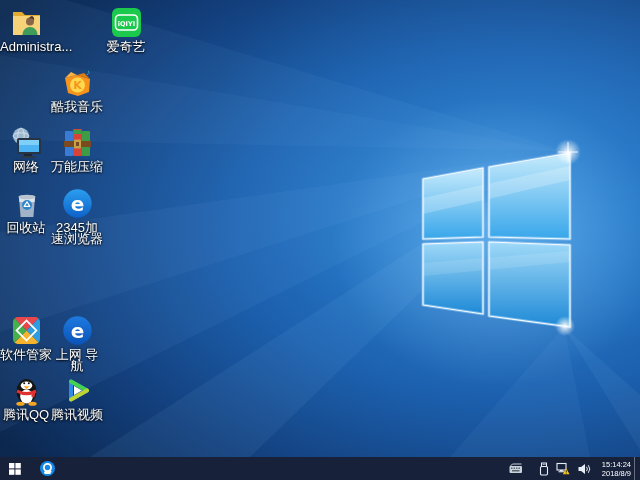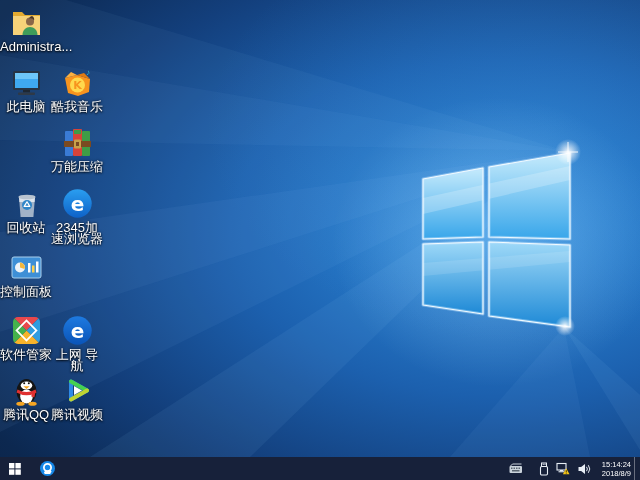--- a/index.html
+++ b/index.html
@@ -104,54 +104,46 @@
     <svg class="icon" viewBox="0 0 33 33">
       <path d="M3 6h9l3 3h15v20H3z" fill="#e3aa30"></path>
       <path d="M3 10h27v19H3z" fill="#f6d279"></path>
       <circle cx="20" cy="15.5" r="4" fill="#8a6648"></circle>
       <path d="M19 12.5a4 4 0 0 1 5 2 4 4 0 0 0-2-4.6 4 4 0 0 0-3 2.6z" fill="#4a3626"></path>
       <path d="M12.5 29c0-5 3.4-8 7.5-8s7.5 3 7.5 8z" fill="#3f9c5a"></path>
     </svg>
     <div class="lbl">Administra...</div>
   </div>
 
-  <div class="cell" style="left:0;top:66px">
-    <svg class="icon" viewBox="0 0 33 33">
-      <rect x="3" y="5" width="27" height="19" rx="1.5" fill="#273444"></rect>
-      <rect x="5" y="7" width="23" height="15" fill="#3fa9f0"></rect>
-      <rect x="5" y="7" width="23" height="6" fill="#6ec6f7"></rect>
-      <rect x="13" y="24" width="7" height="2.5" fill="#1d2733"></rect>
-      <rect x="8" y="26.5" width="17" height="2.5" rx="1" fill="#2e3947"></rect>
-    </svg>
-    <div class="lbl">此电脑</div>
-  </div>
-
+
+  <div class="cell" style="left:0;top:126px">
+    <svg class="icon" viewBox="0 0 33 33">
+      <circle cx="11" cy="10" r="8" fill="#9db9cf"></circle>
+      <ellipse cx="11" cy="10" rx="8" ry="3.2" fill="none" stroke="#d9e7f2" stroke-width=".8"></ellipse>
+      <ellipse cx="11" cy="10" rx="3.2" ry="8" fill="none" stroke="#d9e7f2" stroke-width=".8"></ellipse>
+      <rect x="7" y="12" width="24" height="16" rx="1.5" fill="#273444"></rect>
+      <rect x="9" y="14" width="20" height="12" fill="#4db3f2"></rect>
+      <rect x="9" y="14" width="20" height="5" fill="#7fd0f8"></rect>
+      <rect x="14" y="28" width="8" height="2" fill="#1d2733"></rect>
+      <rect x="11" y="30" width="14" height="2" rx="1" fill="#2e3947"></rect>
+    </svg>
+    <div class="lbl">网络</div>
+  </div>
 
   <div class="cell" style="left:0;top:187px">
     <svg class="icon" viewBox="0 0 33 33">
       <path d="M9 10h16l-1.6 20H10.6z" fill="#cfd8e2" opacity=".75"></path>
       <path d="M9 10h16l-.4 5H9.4z" fill="#e9eef4" opacity=".85"></path>
       <ellipse cx="17" cy="10" rx="8.6" ry="2.3" fill="#b9c4d0"></ellipse>
       <circle cx="17" cy="18" r="5" fill="#2f86c8"></circle>
       <path d="M17 14.8l2.8 4.6h-5.6z" fill="none" stroke="#fff" stroke-width="1.2" stroke-linejoin="round"></path>
     </svg>
     <div class="lbl">回收站</div>
   </div>
 
-  <div class="cell" style="left:0;top:251px">
-    <svg class="icon" viewBox="0 0 33 33">
-      <rect x="2" y="6" width="29" height="21" rx="2" fill="#3e8fd6" stroke="#a9cfec" stroke-width="1"></rect>
-      <circle cx="10" cy="16.5" r="5" fill="#eef3f8"></circle>
-      <path d="M10 16.5V11.5A5 5 0 0 1 14.6 18z" fill="#f5b83d"></path>
-      <rect x="18" y="12" width="2.5" height="9.5" fill="#ffffff"></rect>
-      <rect x="22" y="14.5" width="2.5" height="7" fill="#ffd24d"></rect>
-      <rect x="26" y="10.5" width="2.5" height="11" fill="#ffffff"></rect>
-    </svg>
-    <div class="lbl">控制面板</div>
-  </div>
 
   <div class="cell" style="left:0;top:314px">
     <svg class="icon" viewBox="0 0 33 33">
       <defs>
           <clipPath id="smc">
             <rect x="3" y="3" width="27" height="27" rx="5"></rect>
           </clipPath>
         </defs>
       <g clip-path="url(#smc)">
         <path d="M3 3h27L16.5 16.5z" fill="#e8484c"></path>
@@ -238,20 +230,28 @@
   <div class="cell" style="left:51px;top:374px">
     <svg class="icon" viewBox="0 0 33 33">
       <path d="M10 7.5L26 16.5 10 25.5z" fill="none" stroke="#2e8ae6" stroke-width="4" stroke-linejoin="round" stroke-linecap="round"></path>
       <path d="M10 7.5L26 16.5" fill="none" stroke="#45d14f" stroke-width="4" stroke-linecap="round"></path>
       <path d="M26 16.5L10 25.5" fill="none" stroke="#bfd432" stroke-width="4" stroke-linecap="round"></path>
       <path d="M13 12l8 4.5-8 4.5z" fill="#ffffff"></path>
     </svg>
     <div class="lbl">腾讯视频</div>
   </div>
 
+  <div class="cell" style="left:100px;top:6px">
+    <svg class="icon" viewBox="0 0 33 33">
+      <rect x="2" y="2" width="29" height="29" rx="6" fill="#1bc94c"></rect>
+      <rect x="5.5" y="9" width="22" height="15" rx="4" fill="none" stroke="#ffffff" stroke-width="1.6"></rect>
+      <text x="16.5" y="19.5" text-anchor="middle" font-size="6.5" font-weight="bold" fill="#ffffff" font-family="DejaVu Sans, sans-serif">iQIYI</text>
+    </svg>
+    <div class="lbl">爱奇艺</div>
+  </div>
 </div>
 
 <div id="taskbar">
   <div class="tb-btn" id="start-btn">
     <svg width="12" height="12" viewBox="0 0 12 12">
       <rect x="0" y="0" width="5.4" height="5.4" fill="#fff"></rect>
       <rect x="6.4" y="0" width="5.4" height="5.4" fill="#fff"></rect>
       <rect x="0" y="6.4" width="5.4" height="5.4" fill="#fff"></rect>
       <rect x="6.4" y="6.4" width="5.4" height="5.4" fill="#fff"></rect>
     </svg>

